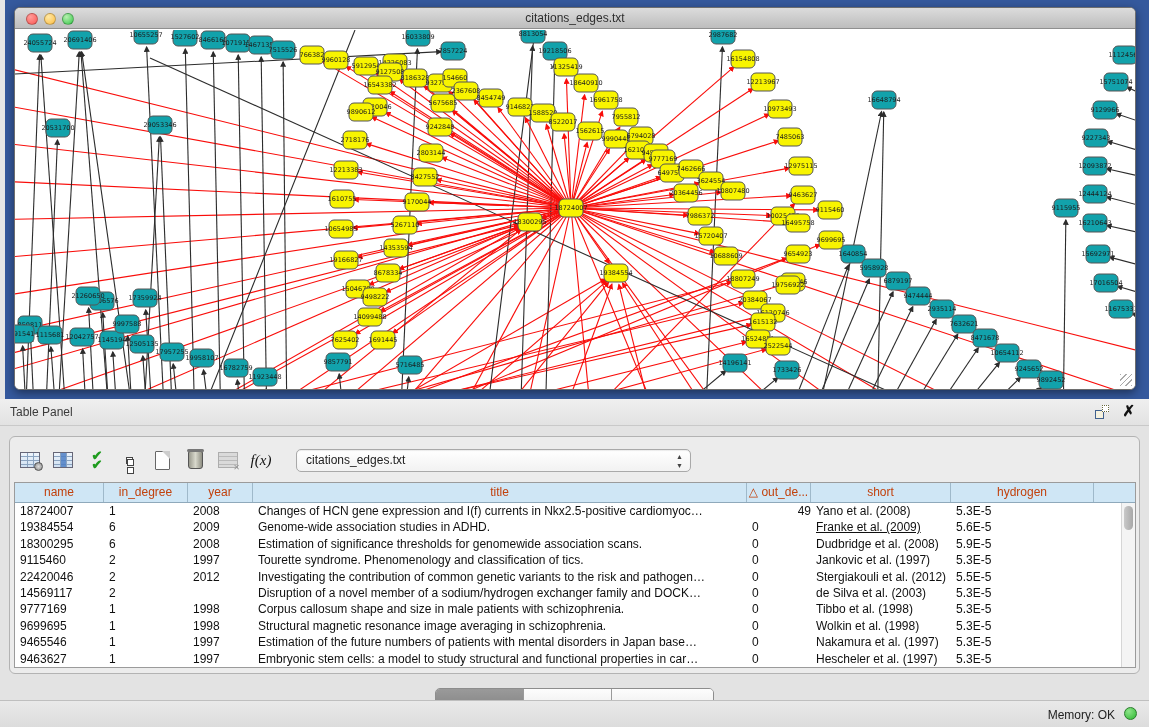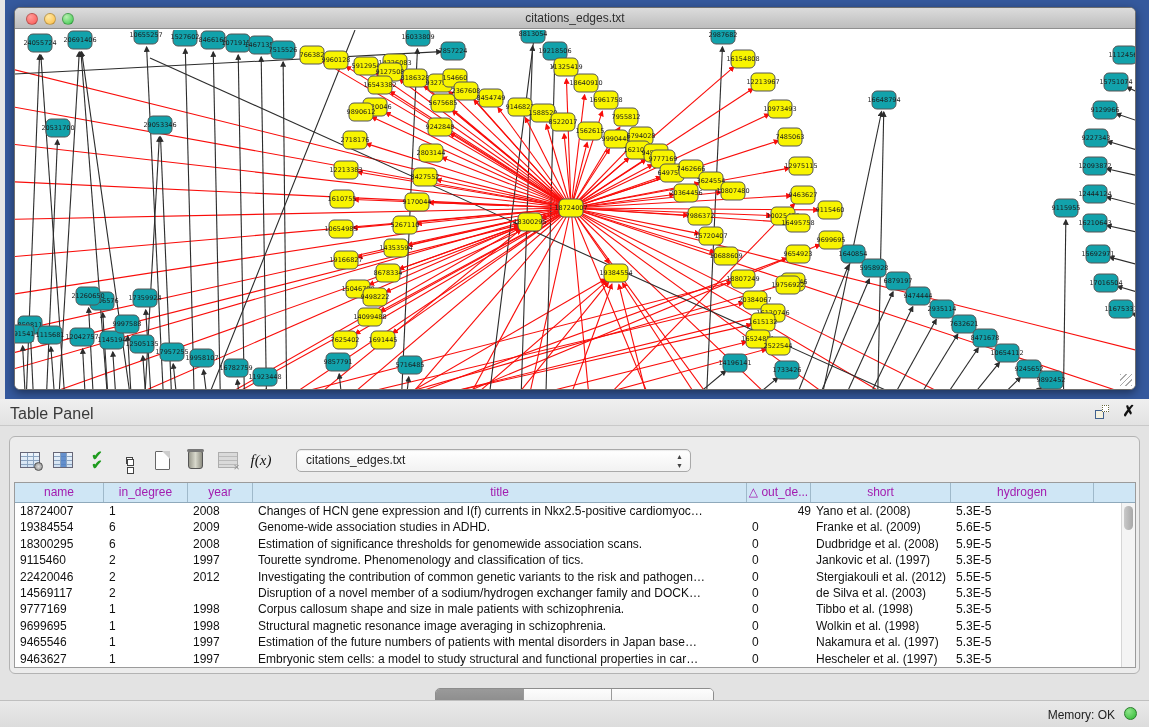--- a/index.html
+++ b/index.html
@@ -16,39 +16,39 @@
   .tl.red { left:11px; background:radial-gradient(circle at 35% 30%, #ff9d99, #fc5753); }
   .tl.yel { left:29px; background:radial-gradient(circle at 35% 30%, #ffe9a6, #fdbc40); }
   .tl.grn { left:47px; background:radial-gradient(circle at 35% 30%, #b8f0b0, #33c748); }
   .canvas { position:absolute; left:0; top:22px; right:0; bottom:0; background:#fff; }
   .canvas svg { position:absolute; left:0; top:0; }
   .resize-hatch { position:absolute; right:3px; bottom:3px; width:12px; height:12px;
     background:repeating-linear-gradient(135deg,#aaa 0 1px,transparent 1px 4px); }
 
   
   .tp-header { position:absolute; left:0; top:399px; width:1149px; height:27px; background:linear-gradient(#efefef,#e2e2e2); border-bottom:1px solid #c9c9c9; }
-  .tp-title { position:absolute; left:10px; top:6px; font-size:16px; color:#3a3a3a; }
+  .tp-title { position:absolute; left:10px; top:6px; font-size:12px; color:#3a3a3a; }
   .tp-float { position:absolute; right:40px; top:6px; width:14px; height:14px; }
   .tp-float .sq1 { position:absolute; left:0; bottom:0; width:9px; height:9px; border:1px solid #41618e; background:#f6f2df; }
   .tp-float .sq2 { position:absolute; right:0; top:0; width:7px; height:7px; border:1px dotted #6b6b3f; background:#fff; }
   .tp-close { position:absolute; right:14px; top:4px; font-size:15px; font-weight:bold; color:#111; line-height:16px; cursor:default; }
 
   .tp-body { position:absolute; left:0; top:426px; width:1149px; height:274px; background:#e3e3e3; }
   .inner-panel { position:absolute; left:9px; top:10px; width:1131px; height:238px; background:#ececec; border:1px solid #b3b3b3; border-radius:6px; }
 
   
   .toolbar { position:absolute; left:8px; top:7px; height:32px; display:flex; align-items:center; gap:9px; }
   .tbtn { width:24px; height:26px; display:flex; align-items:center; justify-content:center; }
   .combo { width:395px; height:23px; margin-left:14px; background:linear-gradient(#fff,#f2f2f2); border:1px solid #a9a9a9; border-radius:5px; position:relative; font-size:12px; color:#222; line-height:21px; padding-left:9px; box-shadow:inset 0 1px 1px rgba(0,0,0,.08); }
   .combo .spin { position:absolute; right:7px; top:2px; font-size:7px; color:#444; line-height:9px; text-align:center; }
 
   
   .tbl { position:absolute; left:4px; top:45px; width:1122px; height:186px; background:#fff; border:1px solid #9b9b9b; overflow:hidden; }
   .thead { display:flex; height:20px; background:#cfe6f5; border-bottom:1px solid #8fa9bb; }
-  .th { font-size:12px; color:#a21caf; text-align:center; line-height:19px; border-right:1px solid #9fb9ca; overflow:hidden; white-space:nowrap; flex:none; }
+  .th { font-size:12px; color:#c2410c; text-align:center; line-height:19px; border-right:1px solid #9fb9ca; overflow:hidden; white-space:nowrap; flex:none; }
   .rows { position:absolute; left:0; top:20px; right:14px; bottom:0; }
   .tr { display:flex; height:16.4px; }
   .td { font-size:12px; color:#101010; line-height:16px; padding-left:5px; white-space:nowrap; overflow:hidden; flex:none; }
   .vscroll { position:absolute; right:0; top:20px; width:14px; bottom:0; background:#f4f4f4; border-left:1px solid #d6d6d6; }
   .vthumb { position:absolute; left:2px; top:3px; width:9px; height:24px; background:linear-gradient(90deg,#c9c9c9,#a8a8a8); border-radius:5px; }
 
   
   .segbar { position:absolute; left:0; right:0; top:251px; display:flex; justify-content:center; }
   .seg { display:flex; border:1px solid #8d8d8d; border-radius:5px; overflow:hidden; height:21px; box-shadow:0 1px 0 rgba(255,255,255,.7); }
   .seg button { font-family:"Liberation Sans",sans-serif; font-size:11px; padding:16px 16px; border:none; border-right:1px solid #9a9a9a; background:linear-gradient(#fdfdfd,#e4e4e4); color:#1c1c1c; line-height:20px; }
@@ -865,21 +865,21 @@
               <div class="td" style="width: 64px; text-align: right;">49</div>
               <div class="td" style="width: 140px;">Yano et al. (2008)</div>
               <div class="td" style="width: 143px;">5.3E-5</div>
             </div>
             <div class="tr">
               <div class="td" style="width: 89px;">19384554</div>
               <div class="td" style="width: 84px;">6</div>
               <div class="td" style="width: 65px;">2009</div>
               <div class="td" style="width: 494px;">Genome-wide association studies in ADHD.</div>
               <div class="td" style="width: 64px;">0</div>
-              <div class="td" style="width: 140px;">Franke et al. (2009)</div>
+              <div class="td" style="width: 140px; text-decoration: underline;">Franke et al. (2009)</div>
               <div class="td" style="width: 143px;">5.6E-5</div>
             </div>
             <div class="tr">
               <div class="td" style="width: 89px;">18300295</div>
               <div class="td" style="width: 84px;">6</div>
               <div class="td" style="width: 65px;">2008</div>
               <div class="td" style="width: 494px;">Estimation of significance thresholds for genomewide association scans.</div>
               <div class="td" style="width: 64px;">0</div>
               <div class="td" style="width: 140px;">Dudbridge et al. (2008)</div>
               <div class="td" style="width: 143px;">5.9E-5</div>

